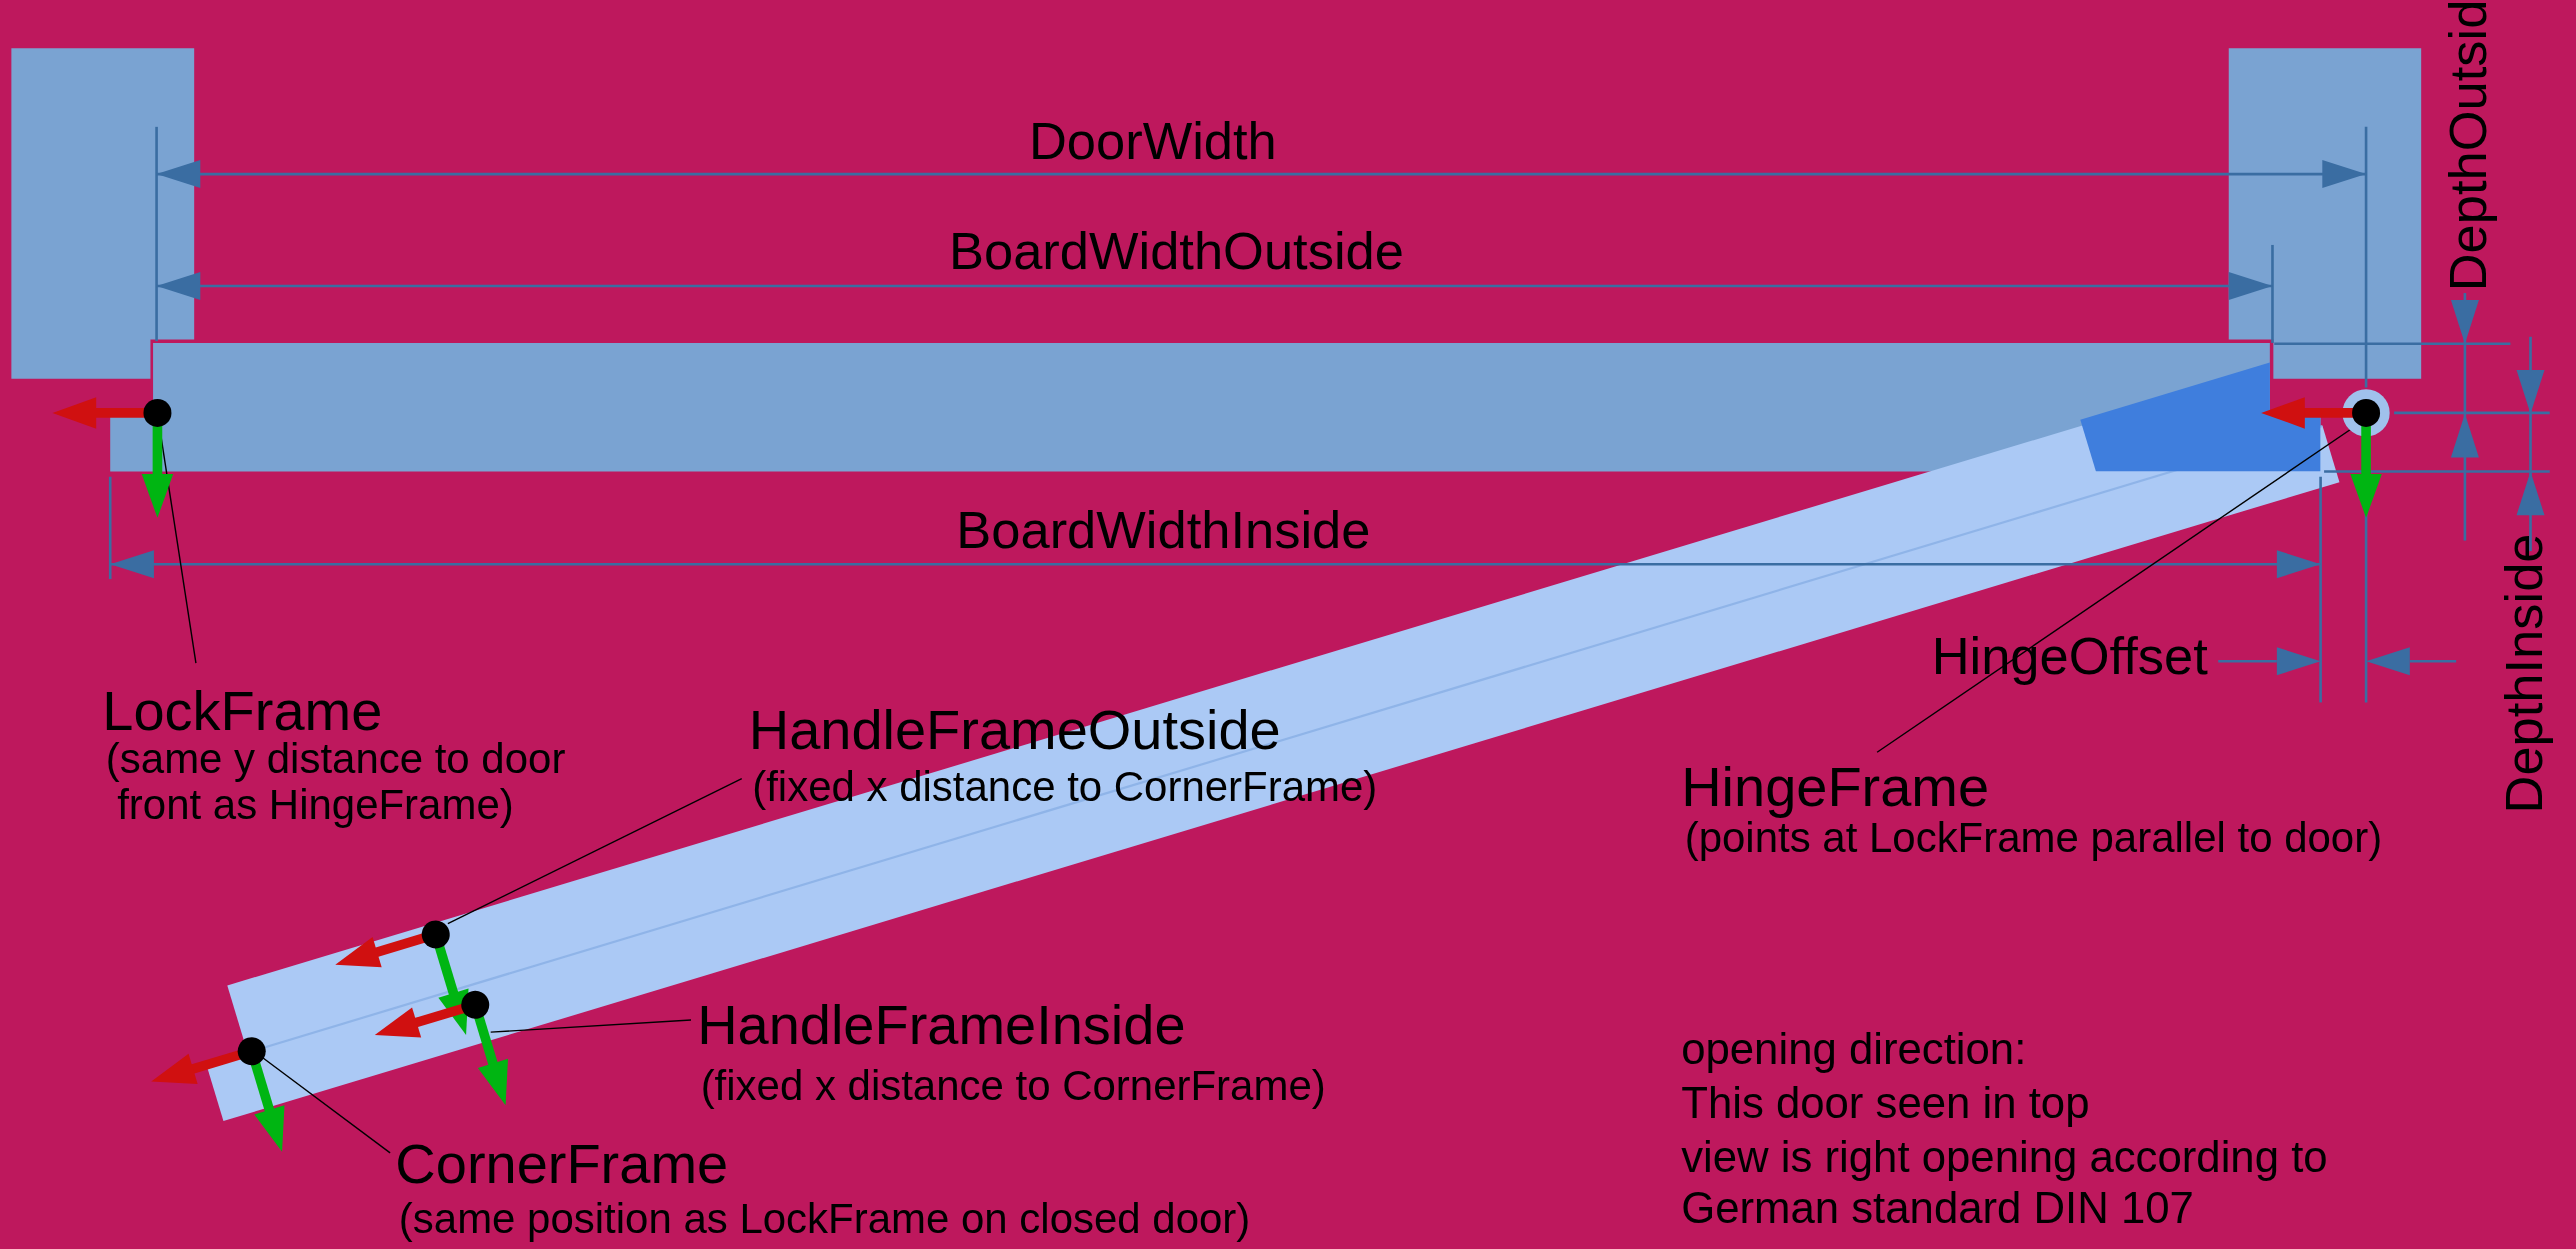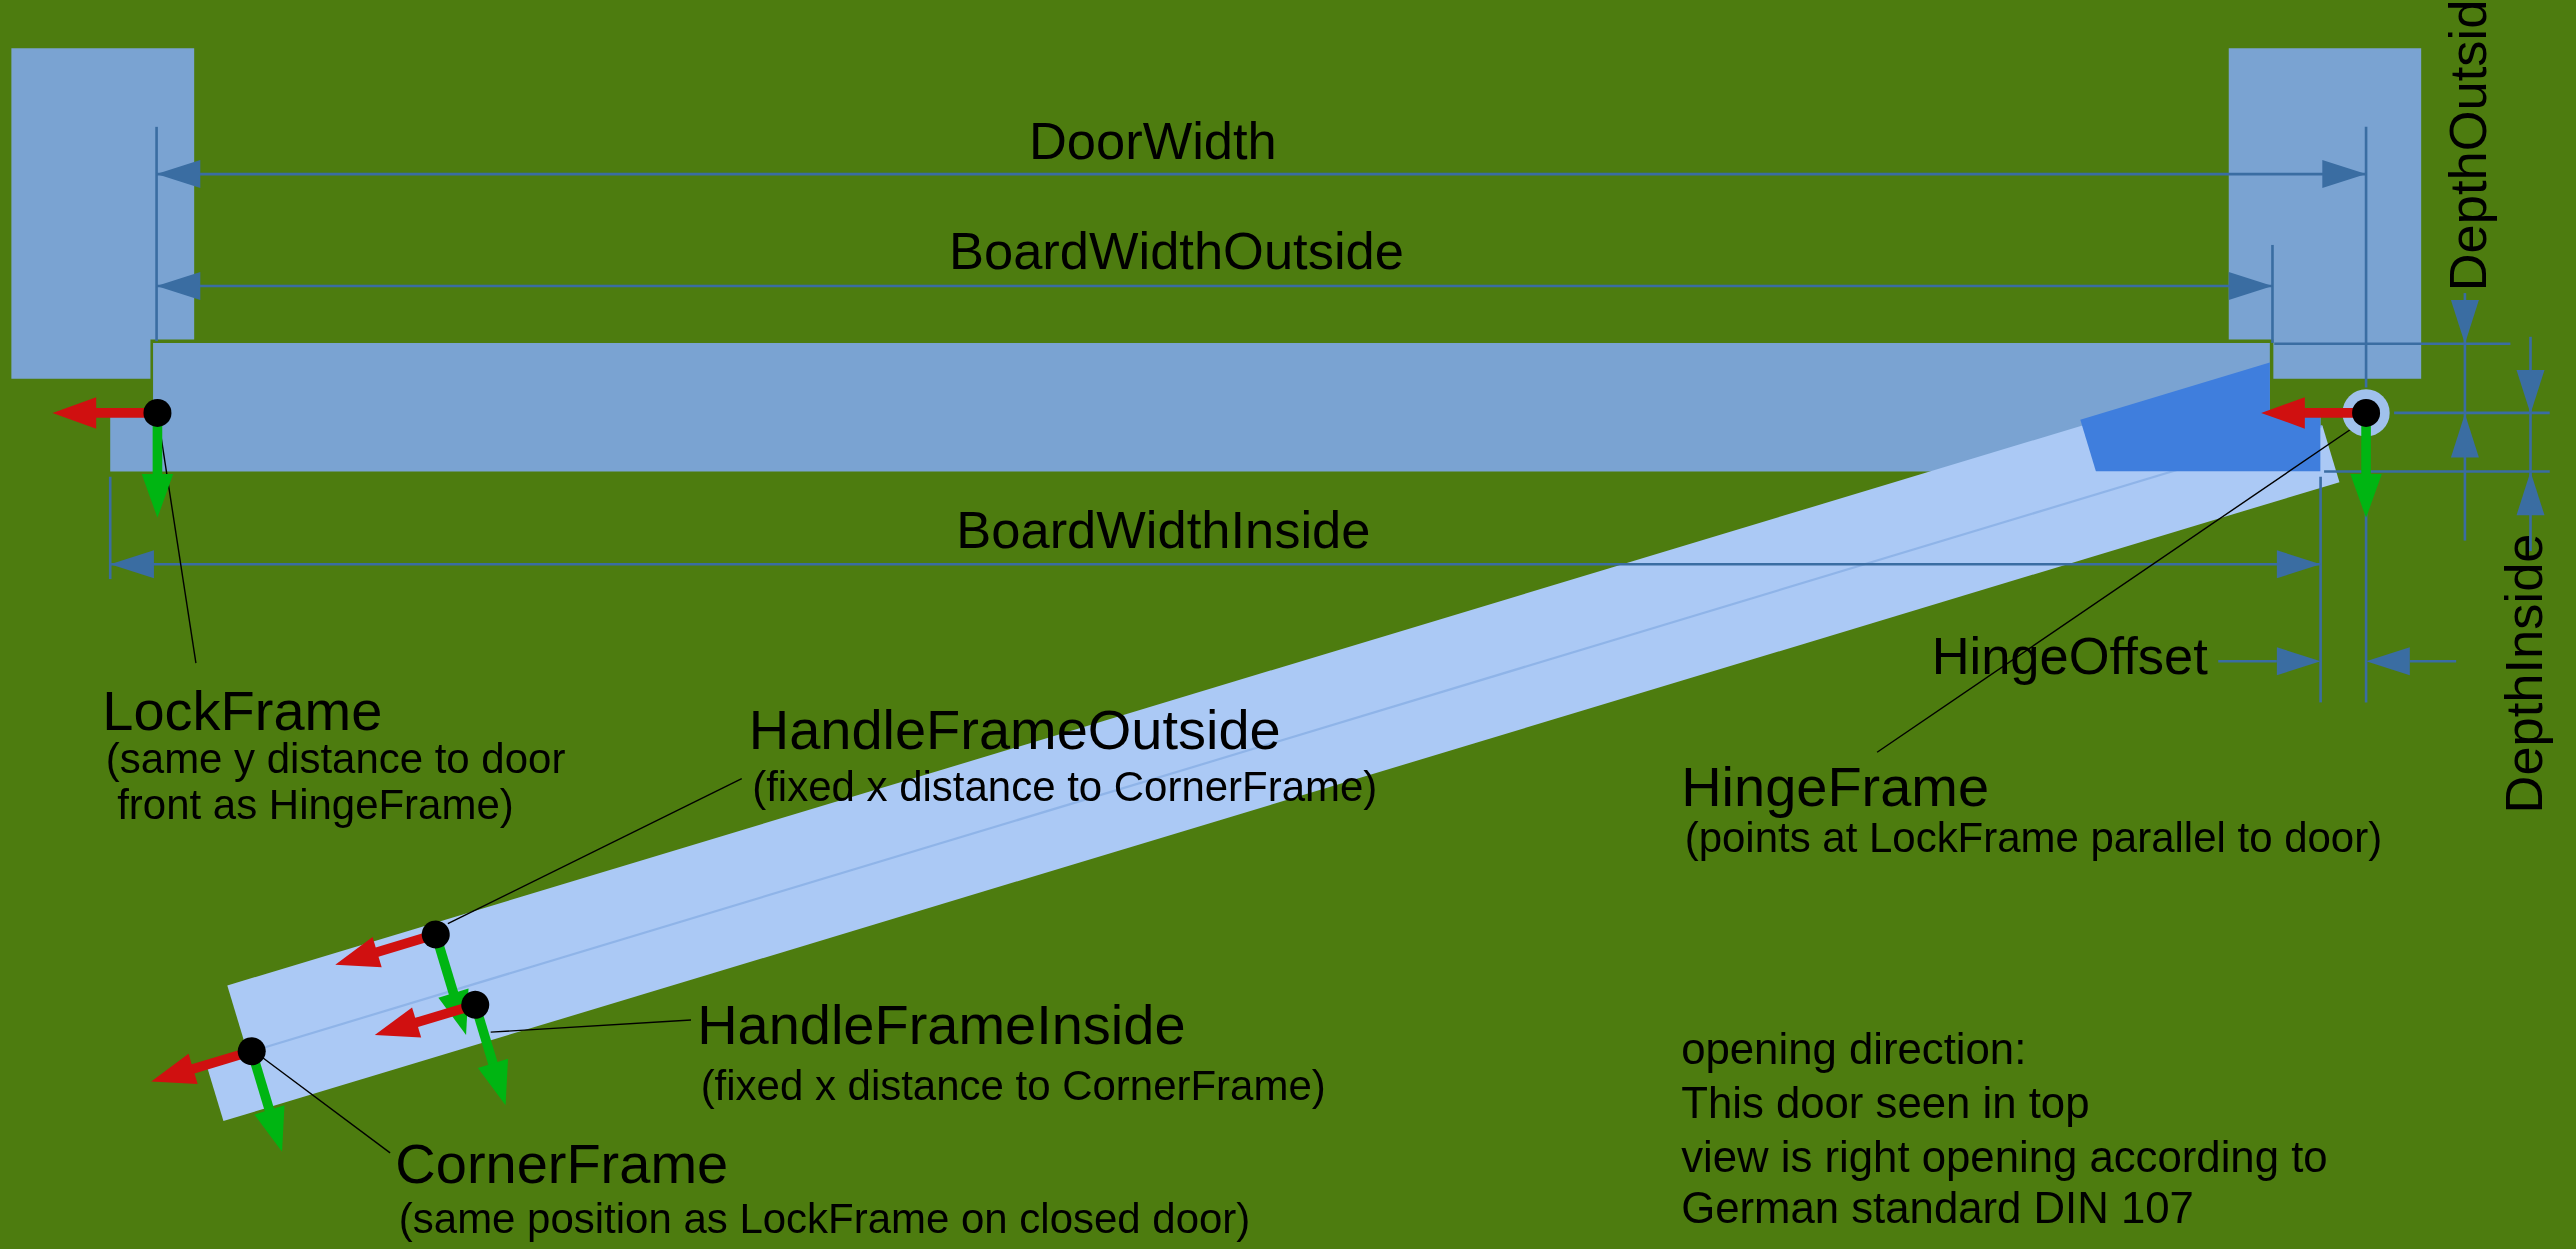--- a/index.html
+++ b/index.html
@@ -1,17 +1,17 @@
 <!DOCTYPE html>
 <html style="font-size:14px"><head>
 <meta charset="utf-8">
 <style>
   html,body{margin:0;padding:0;background:#ffffff;}
   body{font-family:"Liberation Sans", sans-serif;}
-  .stage{position:relative;width:2576px;height:1250px;background:#4d7c0f;overflow:hidden;}
+  .stage{position:relative;width:2576px;height:1250px;background:#be185d;overflow:hidden;}
   svg{display:block;}
   text{fill:#000;}
   .dim-label{font-size:60px;}
   .frame-name{font-size:64px;}
   .frame-note{font-size:48px;}
   .note-line{font-size:50px;}
   .dimline{stroke:#3a6da2;stroke-width:3;fill:none;}
   .dimhead{fill:#3a6da2;stroke:none;}
   .pointer{stroke:#000;stroke-width:1.6;fill:none;}
   .centerline{stroke:#8fb4e8;stroke-width:2.5;fill:none;}

